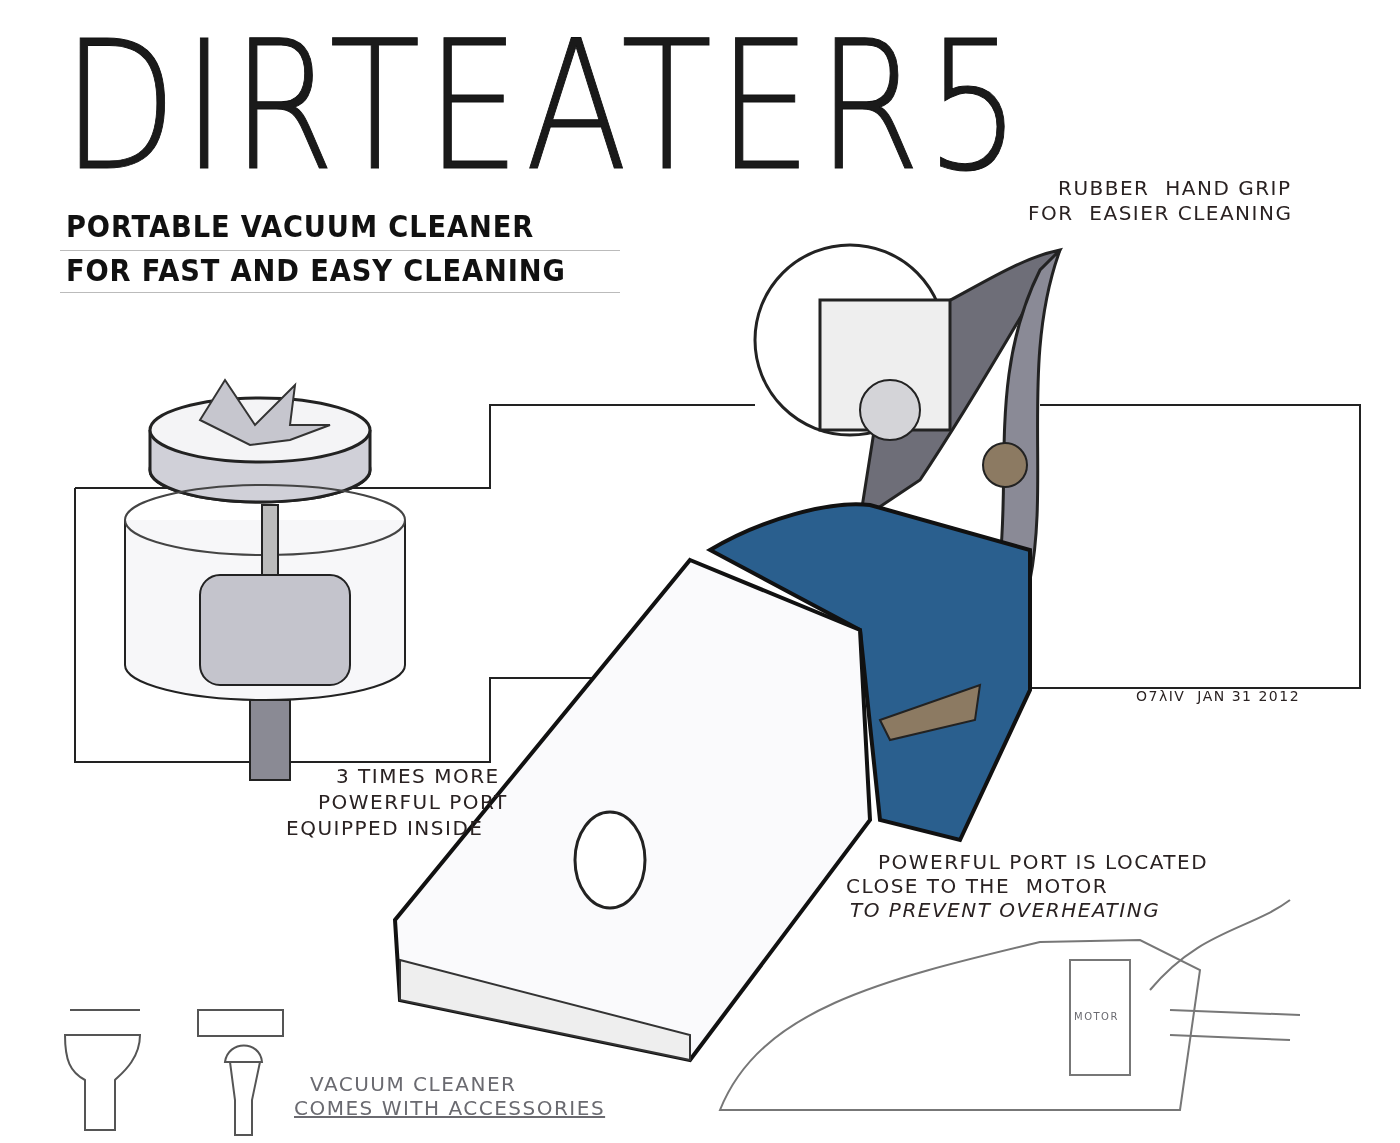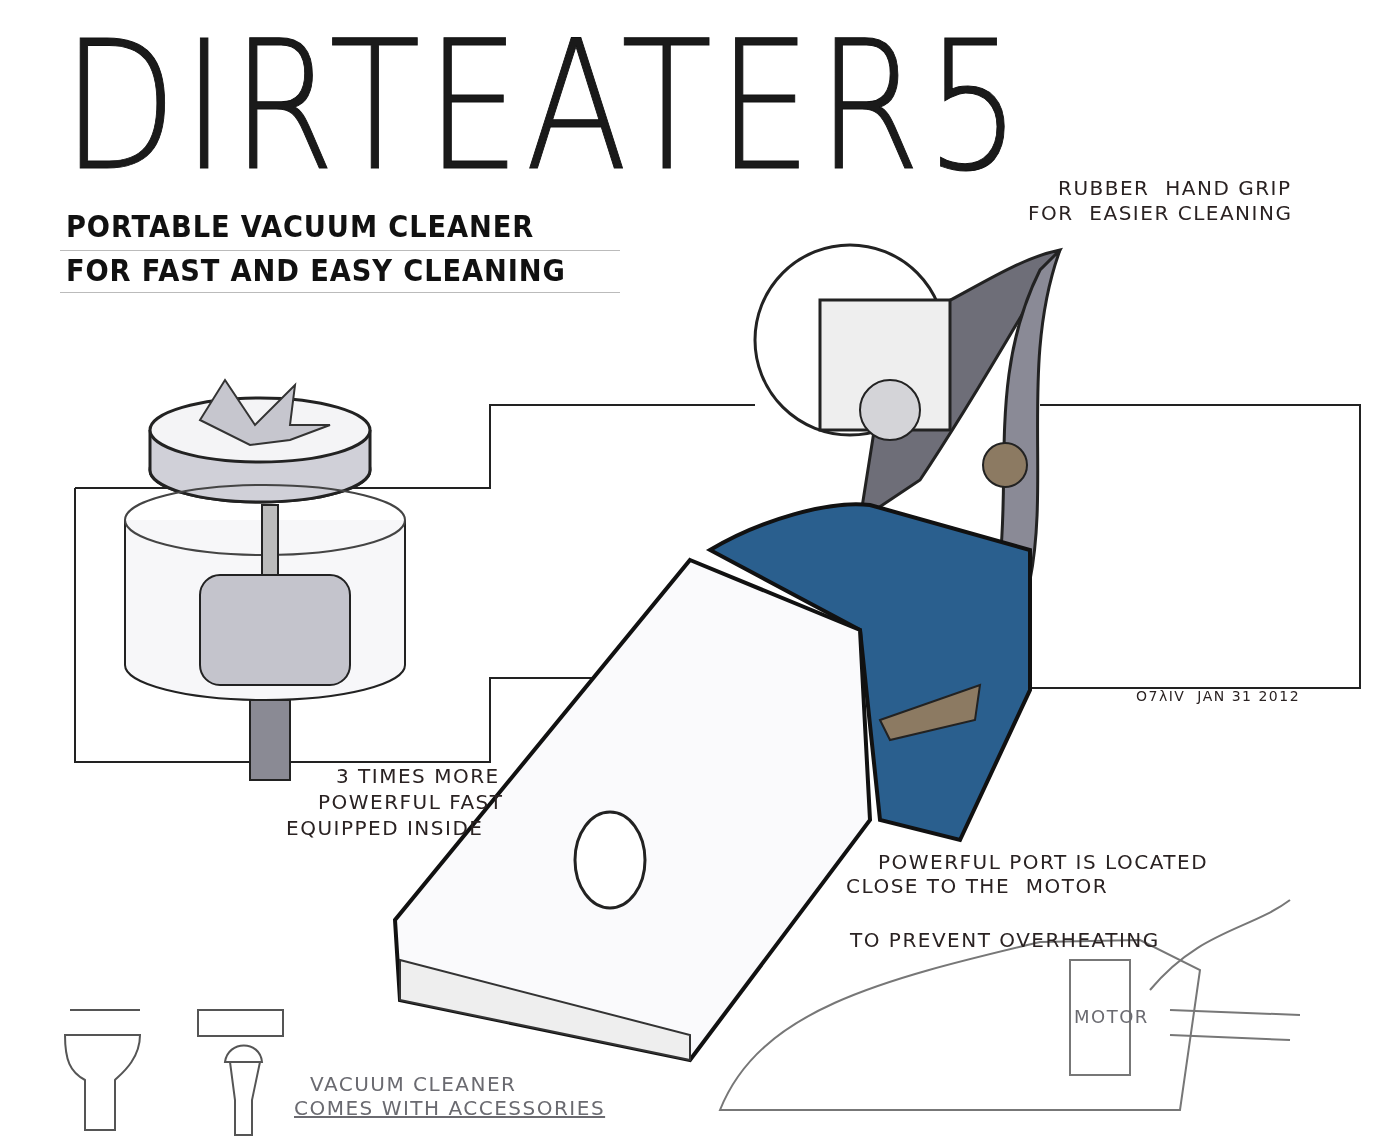--- a/index.html
+++ b/index.html
@@ -68,25 +68,25 @@
     <path d="M1150,990 C1200,930 1250,930 1290,900"></path>
     <line x1="1170" y1="1010" x2="1300" y2="1015"></line>
     <line x1="1170" y1="1035" x2="1290" y2="1040"></line>
   </g>
 </svg>
 
 <div class="abs note" style="left:1058px;top:176px;">RUBBER  HAND GRIP</div>
 <div class="abs note" style="left:1028px;top:201px;">FOR  EASIER CLEANING</div>
 
 <div class="abs note" style="left:336px;top:764px;">3 TIMES MORE</div>
-<div class="abs note" style="left:318px;top:790px;">POWERFUL FAST</div>
+<div class="abs note" style="left:318px;top:790px;">POWERFUL PORT</div>
 <div class="abs note" style="left:286px;top:816px;">EQUIPPED INSIDE</div>
 
 <div class="abs note" style="left:878px;top:850px;">POWERFUL PORT IS LOCATED</div>
 <div class="abs note" style="left:846px;top:874px;">CLOSE TO THE  MOTOR</div>
-<div class="abs note" style="left:850px;top:928px;">TO PREVENT OVERHEATING</div>
+<div class="abs note" style="left:850px;top:898px;font-style:italic;">TO PREVENT OVERHEATING</div>
 
 <div class="abs note gray" style="left:310px;top:1072px;">VACUUM CLEANER</div>
 <div class="abs note gray" style="left:294px;top:1096px;text-decoration:underline;">COMES WITH ACCESSORIES</div>
 
-<div class="abs note gray" style="left:1074px;top:1004px;font-size:18px;text-align:center;">MOTOR</div>
+<div class="abs note gray" style="left:1074px;top:1004px;font-size:10px;text-align:center;">MOTOR</div>
 
 <div class="abs note" style="left:1136px;top:684px;font-size:14px;">O7λIV  JAN 31 2012</div>
 
 </body></html>

